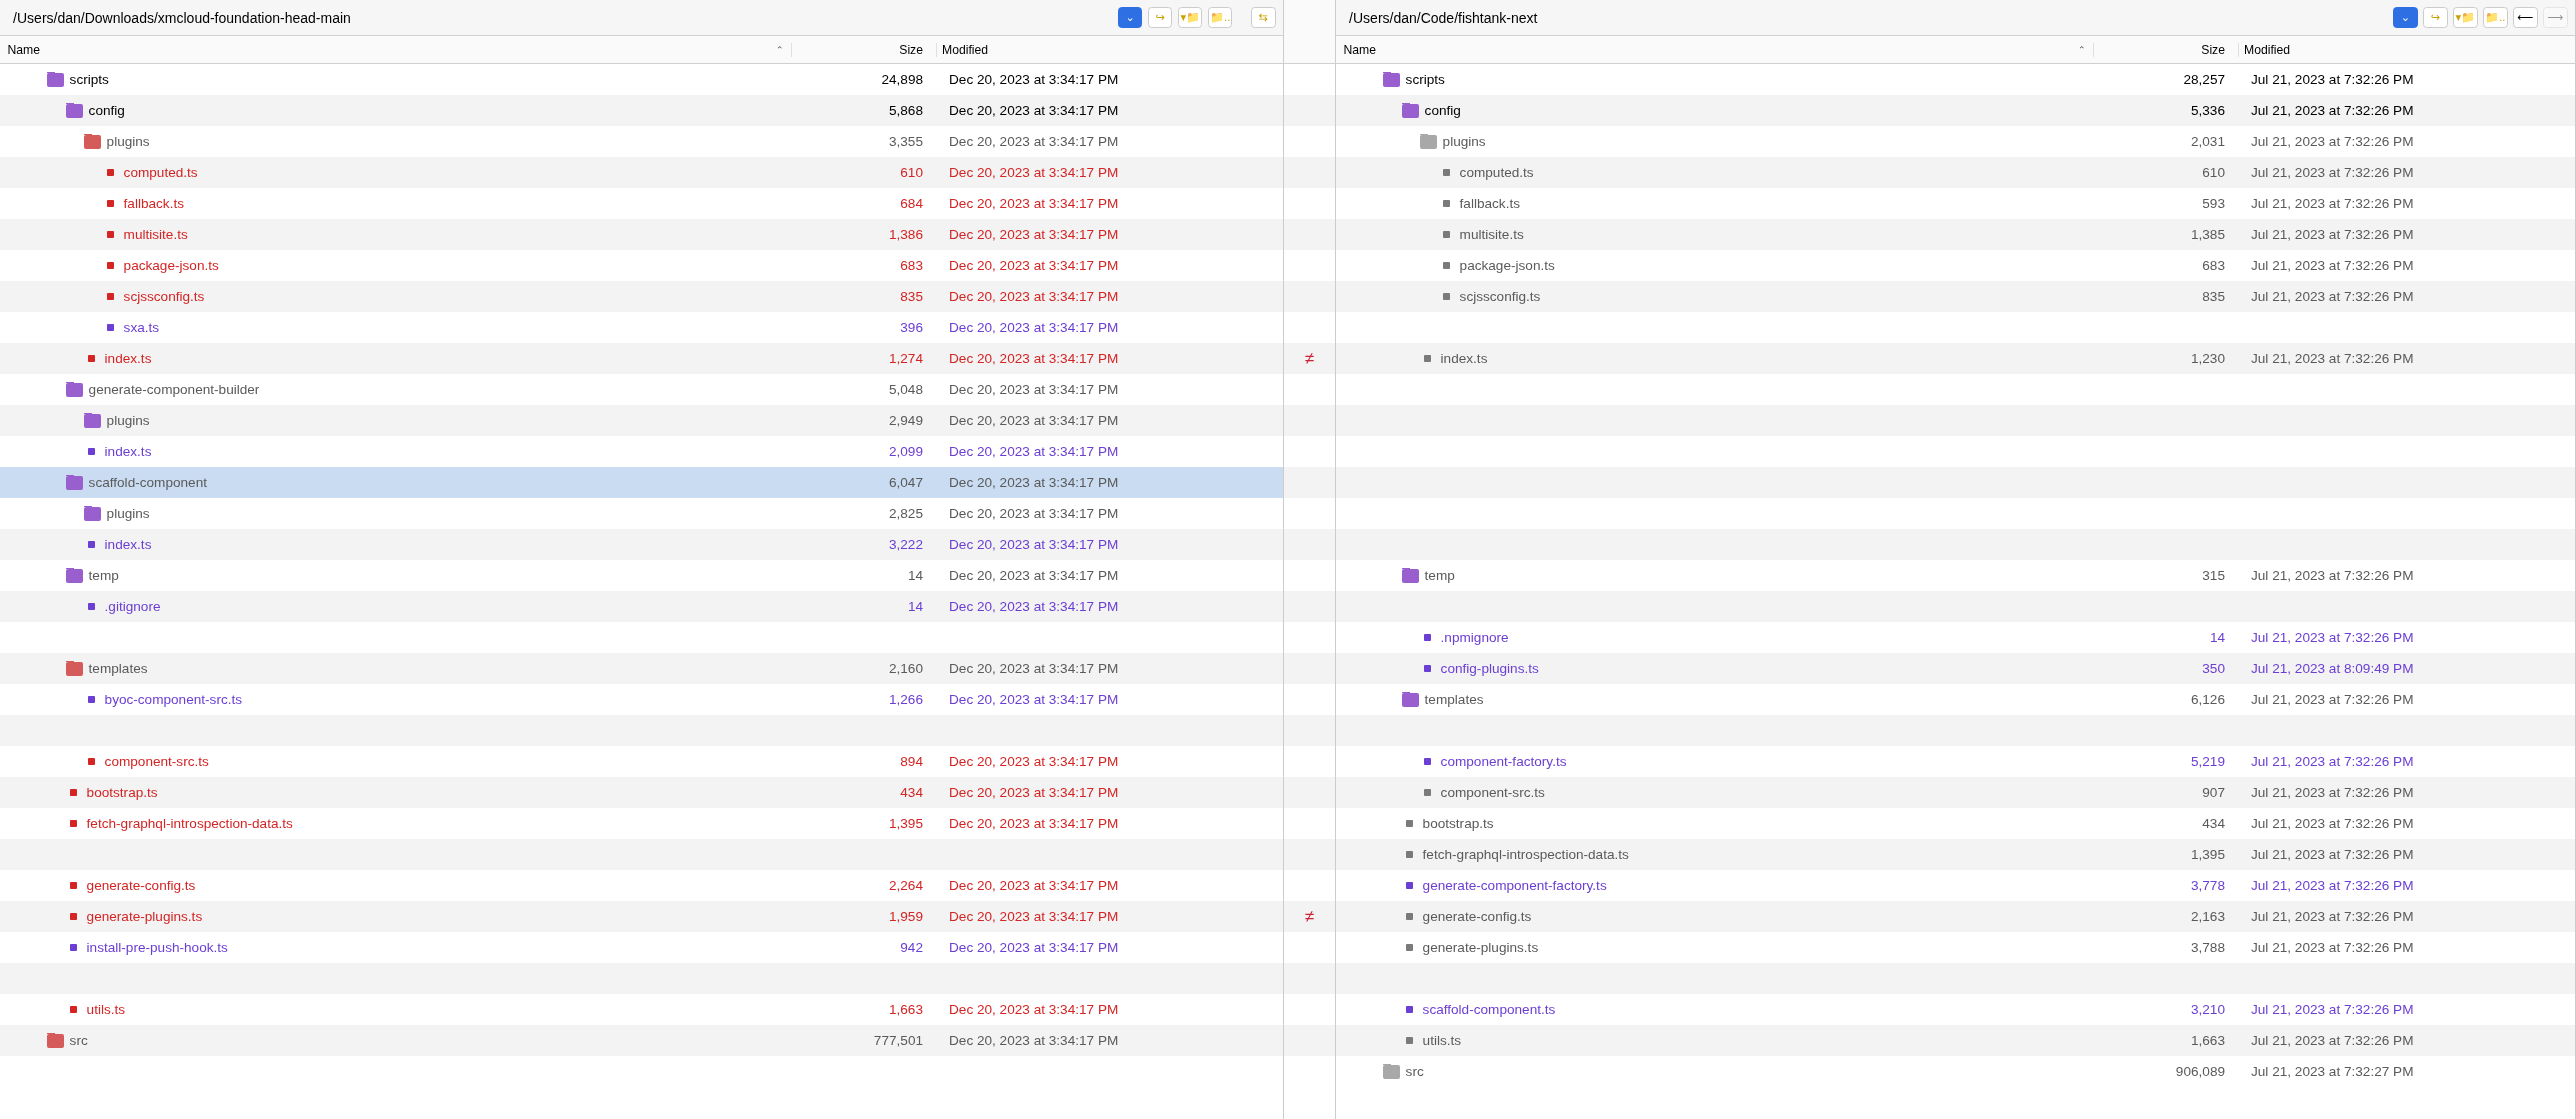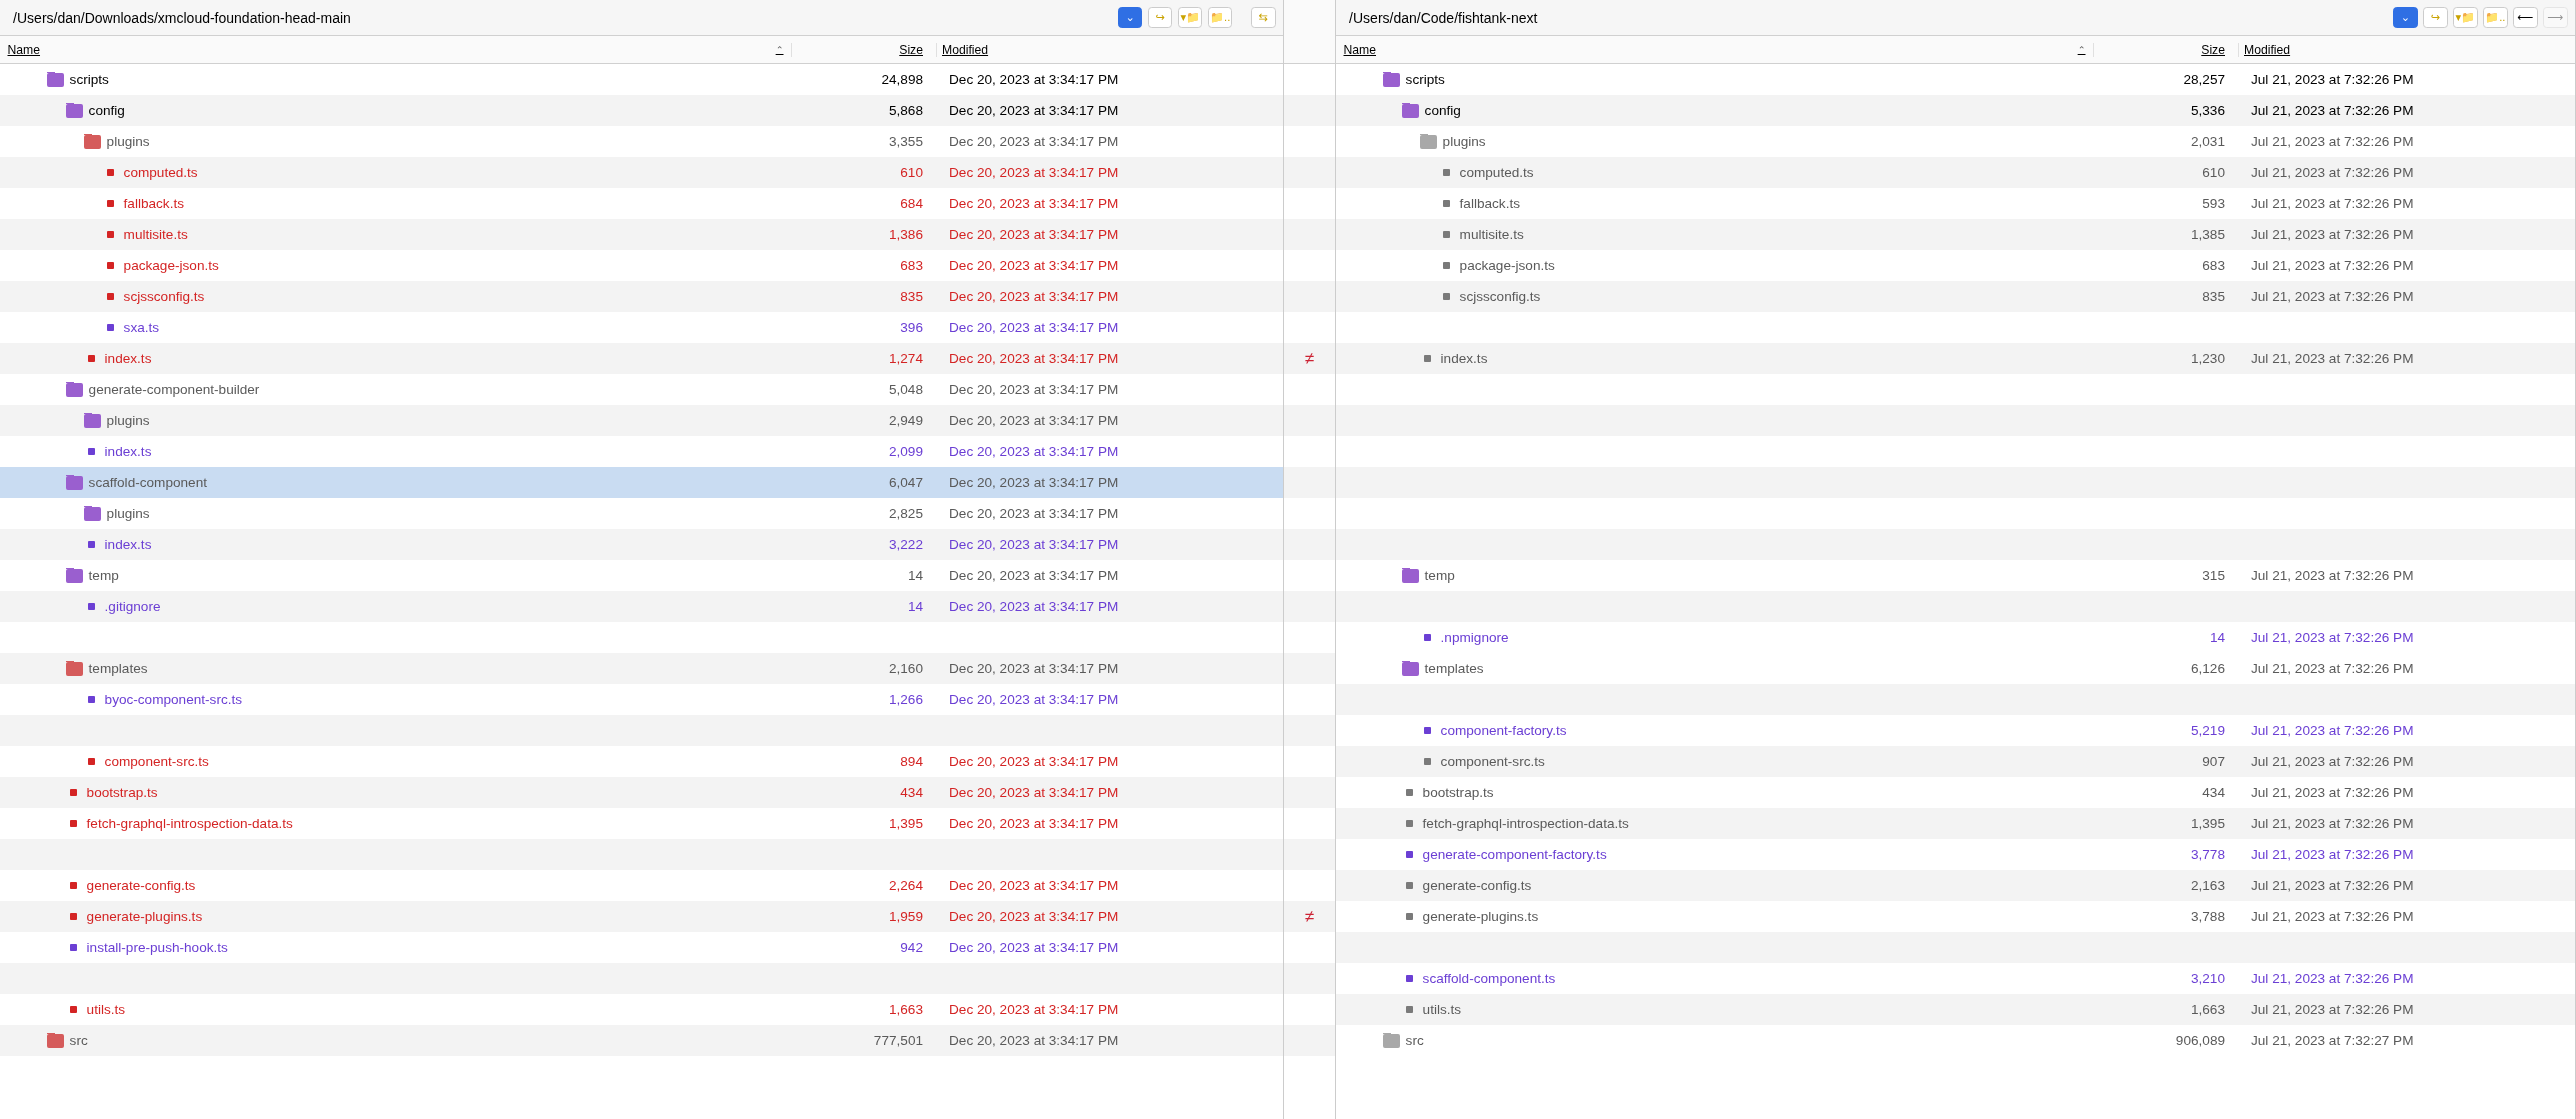--- a/index.html
+++ b/index.html
@@ -58,21 +58,20 @@
   }
   .tb-btn.yellow { color: #c9a200; }
   .header-row {
     display: flex;
     align-items: center;
     height: 28px;
     border-bottom: 0.9px solid #d0d0d0;
     font-weight: 500;
     font-size: 12.2px;
     background: #fafafa;
-    text-decoration: underline;
   }
   .col-name { flex: 1; padding-left: 7.5px; display:flex; align-items:center; justify-content:space-between; padding-right:7.5px;}
   .col-size { width: 145px; text-align: right; padding-right: 13px; border-left: 0.9px solid #e0e0e0; }
   .col-mod  { width: 347px; padding-left: 5px; border-left: 0.9px solid #e0e0e0; }
   .pane.right .col-size { width: 145px; }
   .pane.right .col-mod  { width: 337px; }
   .sort-caret { font-size:9.4px; color:#555; }
   .listing { flex:1; overflow:hidden; }
   .row {
     display: flex;
@@ -601,20 +600,29 @@
       </div>
       <div class="row">
         <div class="cell-name">
           <span class="indent" style="width: 84px;"></span>
           <span class="icon file-bullet bullet-purple"></span>
           <span class="txt-purple">.npmignore</span>
         </div>
         <div class="cell-size txt-purple">14</div>
         <div class="cell-mod txt-purple">Jul 21, 2023 at 7:32:26 PM</div>
       </div>
+      <div class="row stripe">
+        <div class="cell-name">
+          <span class="indent" style="width: 84px;"></span>
+          <span class="icon file-bullet bullet-purple"></span>
+          <span class="txt-purple">config-plugins.ts</span>
+        </div>
+        <div class="cell-size txt-purple">350</div>
+        <div class="cell-mod txt-purple">Jul 21, 2023 at 8:09:49 PM</div>
+      </div>
       <div class="row">
         <div class="cell-name">
           <span class="indent" style="width: 66px;"></span>
           <span class="icon folder-purple"></span>
           <span class="txt-grey">templates</span>
         </div>
         <div class="cell-size txt-grey">6,126</div>
         <div class="cell-mod txt-grey">Jul 21, 2023 at 7:32:26 PM</div>
       </div>
       <div class="row stripe">

